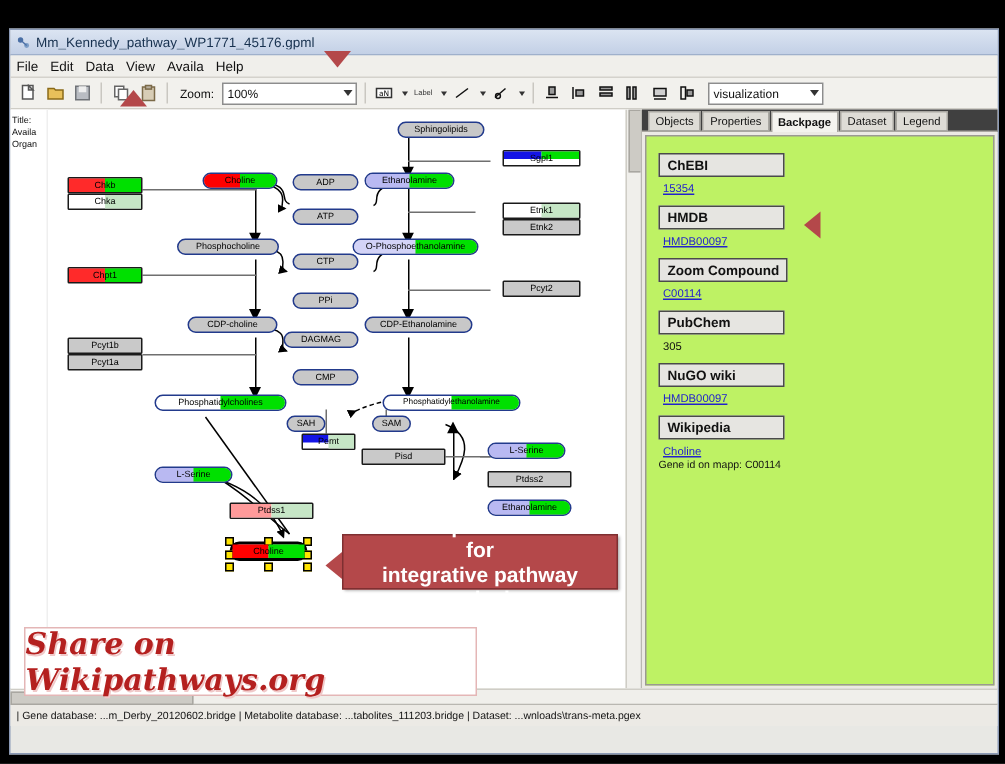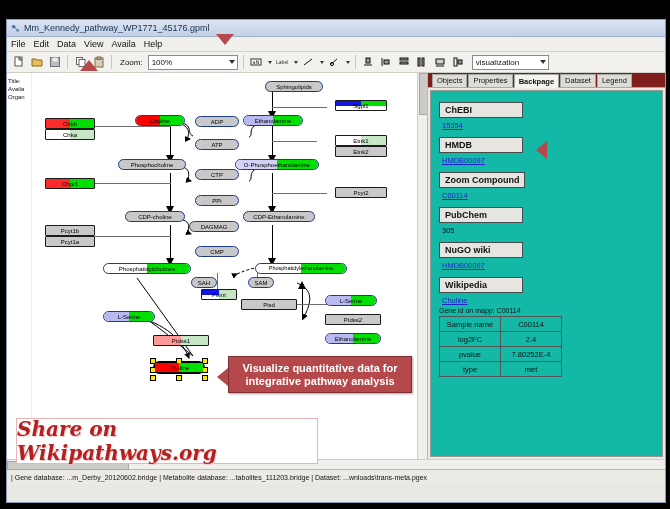--- a/index.html
+++ b/index.html
@@ -53,27 +53,27 @@
 
   .edge{position:absolute;background:#000;}
   .edge.h{height:1px;}
   .edge.v{width:1px;}
   .edge.grey{background:#6f6f6f;}
   svg.curves{position:absolute;left:0;top:0;width:420px;height:386px;pointer-events:none;}
 
   .sel-handles span{position:absolute;width:4px;height:4px;background:#ffe400;border:1px solid #000;}
 
   
-  .tabs{display:flex;align-items:flex-end;height:14px;background:#7f1d1d;padding-left:4px;gap:1px;
+  .tabs{display:flex;align-items:flex-end;height:14px;background:#404040;padding-left:4px;gap:1px;
         border-bottom:1px solid #a9a7a1;}
   .tab{font-size:7.5px;color:#111;padding:1px 4px 1px 4px;background:#dedcd6;border:1px solid #a9a7a1;
        border-bottom:none;line-height:10px;}
   .tab.active{background:#f4f3ef;font-weight:bold;padding-top:2px;margin-bottom:-1px;}
 
-  .backpage{flex:1;background:#14b8a6;margin:2px;border:1px solid #9b9992;overflow:hidden;position:relative;
+  .backpage{flex:1;background:#bef264;margin:2px;border:1px solid #9b9992;overflow:hidden;position:relative;
             padding:6px 8px;}
   .db-head{display:inline-block;min-width:72px;background:#e6e5e1;border:1px solid #4a4a4a;font-size:9px;
            font-weight:bold;color:#111;padding:2px 5px;margin-top:5px;}
   .db-link{font-size:7.5px;color:#2222cc;text-decoration:underline;margin:3px 0 2px 3px;display:block;}
   .db-plain{font-size:7.5px;color:#111;margin:3px 0 2px 3px;display:block;}
   .exp-title{font-size:9.5px;font-weight:bold;color:#111;margin:9px 0 7px 0;}
   .gene-id{font-size:7px;color:#111;margin-bottom:2px;}
   table.expr{border-collapse:collapse;border:1px solid #555;}
   table.expr td{border:1px solid #555;font-size:7.5px;color:#111;padding:2px 4px;text-align:center;
                 min-width:52px;height:10px;}
@@ -510,60 +510,40 @@
           <span class="db-plain">305</span>
 
           <div class="db-head">NuGO wiki</div>
           <a class="db-link">HMDB00097</a>
 
           <div class="db-head">Wikipedia</div>
           <a class="db-link">Choline</a>
 
           <div class="gene-id">Gene id on mapp: C00114</div>
 
-          <table class="expr">
-            <tbody>
-                <tr>
-              <td>Sample name</td>
-              <td>C00114</td>
-            </tr>
-            <tr>
-              <td>log2FC</td>
-              <td>2.4</td>
-            </tr>
-            <tr>
-              <td>pvalue</td>
-              <td>7.80252E-4</td>
-            </tr>
-            <tr>
-              <td>type</td>
-              <td>met</td>
-            </tr>
-          </tbody>
-            </table>
         </div>
       </div>
     </div>
 
     <div class="hscroll">
       <div class="thumb"></div>
     </div>
 
     <div class="statusbar">
       <span>| Gene database: ...m_Derby_20120602.bridge | Metabolite database: ...tabolites_111203.bridge | Dataset: ...wnloads\trans-meta.pgex</span>
     </div>
   </div>
 
   <div class="ptr down" style="left:216px;top:34px;"></div>
 
   <div class="ptr up" style="left:80px;top:60px;"></div>
 
   <div class="ptr left" style="left:536px;top:141px;"></div>
 
-  <div class="callout" style="left:228px;top:356px;width:182px;height:35px;font-size:11px;white-space:pre-line;">Visualize quantitative data  for
+  <div class="callout" style="left:228px;top:356px;width:182px;height:35px;font-size:14px;white-space:pre-line;">Visualize quantitative data  for
 integrative pathway analysis</div>
   <div class="ptr left" style="left:217px;top:368px;"></div>
 
   <div class="share">
     <span>Share on Wikipathways.org</span>
   </div>
 
 </div>
 
 </body></html>

